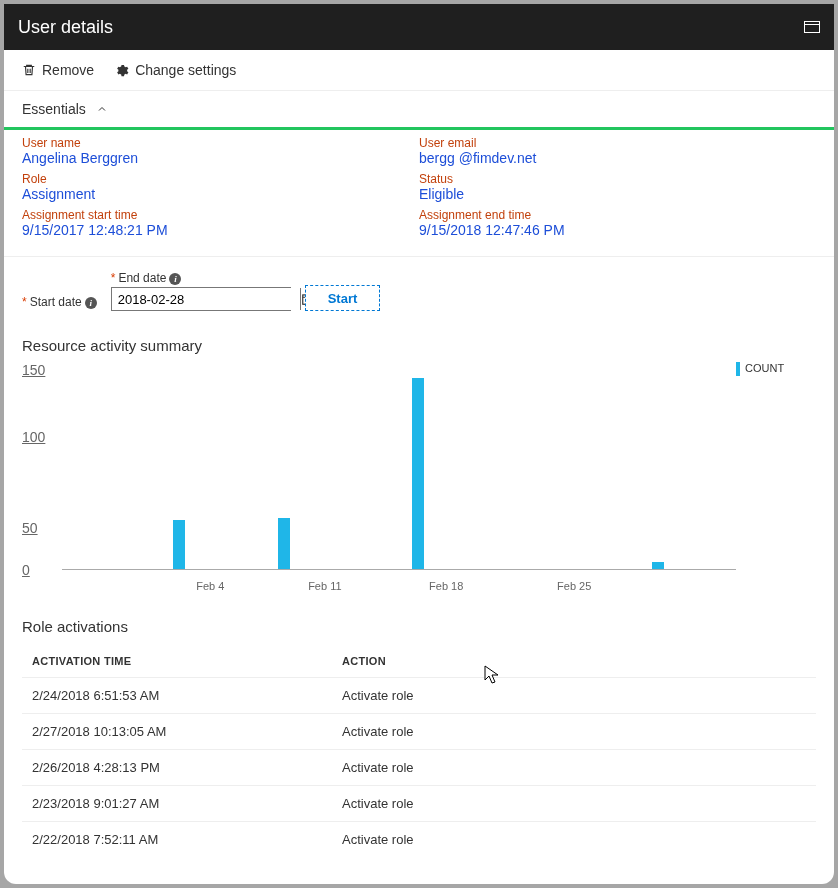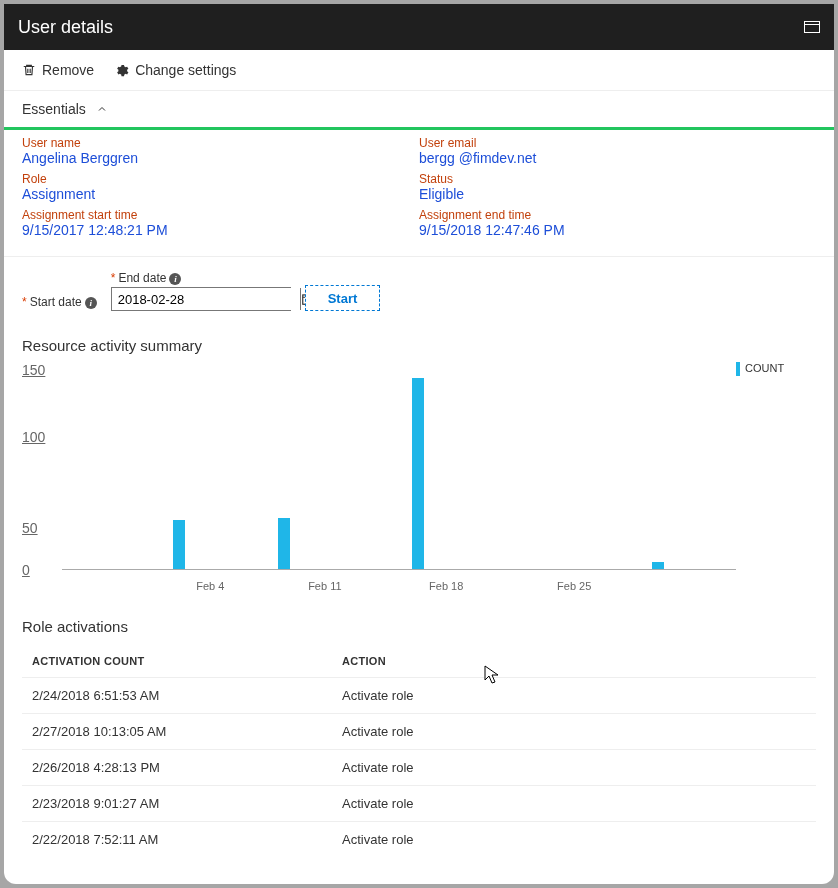--- a/index.html
+++ b/index.html
@@ -326,21 +326,21 @@
     <div class="legend">
       <span class="sw"></span>
       <span>COUNT</span>
     </div>
   </div>
 
   <div class="section-title">Role activations</div>
 
   <div class="table" style="position:relative">
     <div class="thead">
-      <div class="c1">ACTIVATION COUNT</div>
+      <div class="c1">ACTIVATION TIME</div>
       <div class="c2">ACTION</div>
     </div>
     <div id="rows">
         <div class="row">
           <div class="c1">2/24/2018 6:51:53 AM</div>
           <div class="c2">Activate role</div>
         </div>
         <div class="row">
           <div class="c1">2/27/2018 10:13:05 AM</div>
           <div class="c2">Activate role</div>

